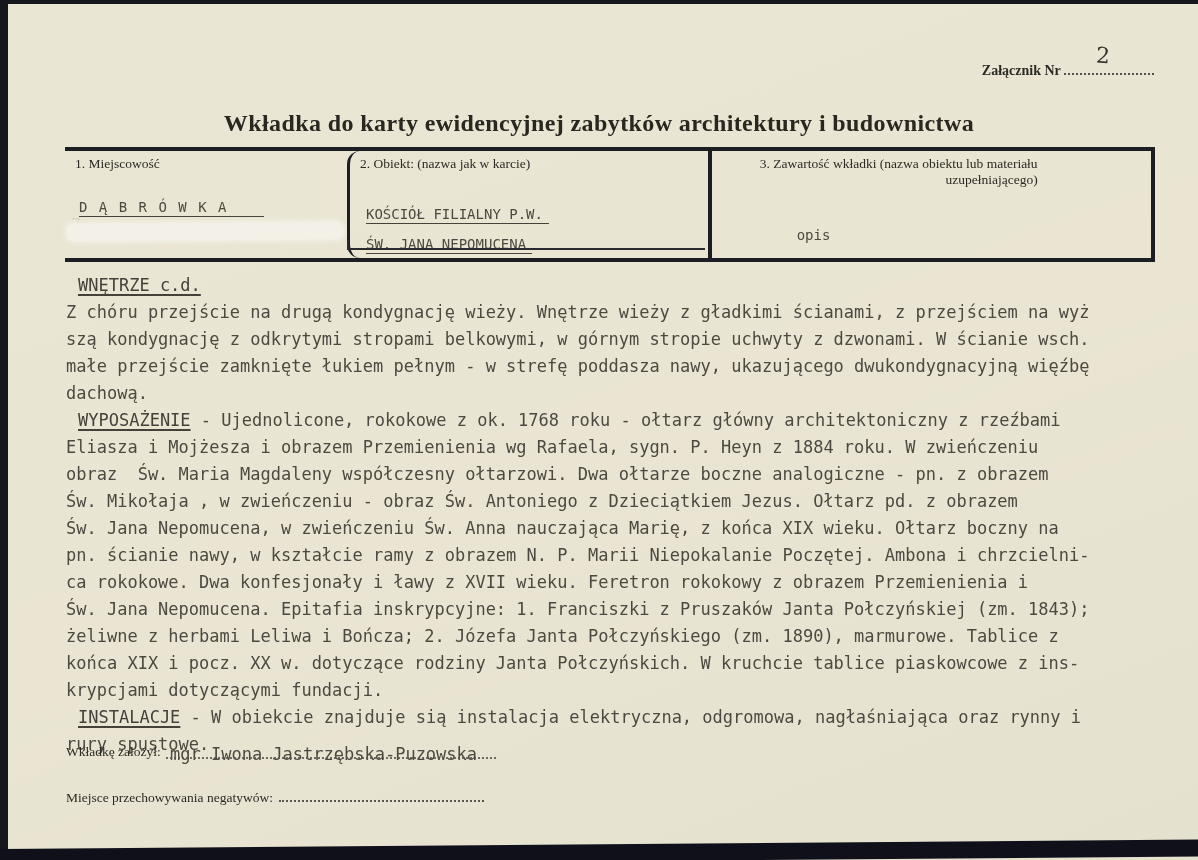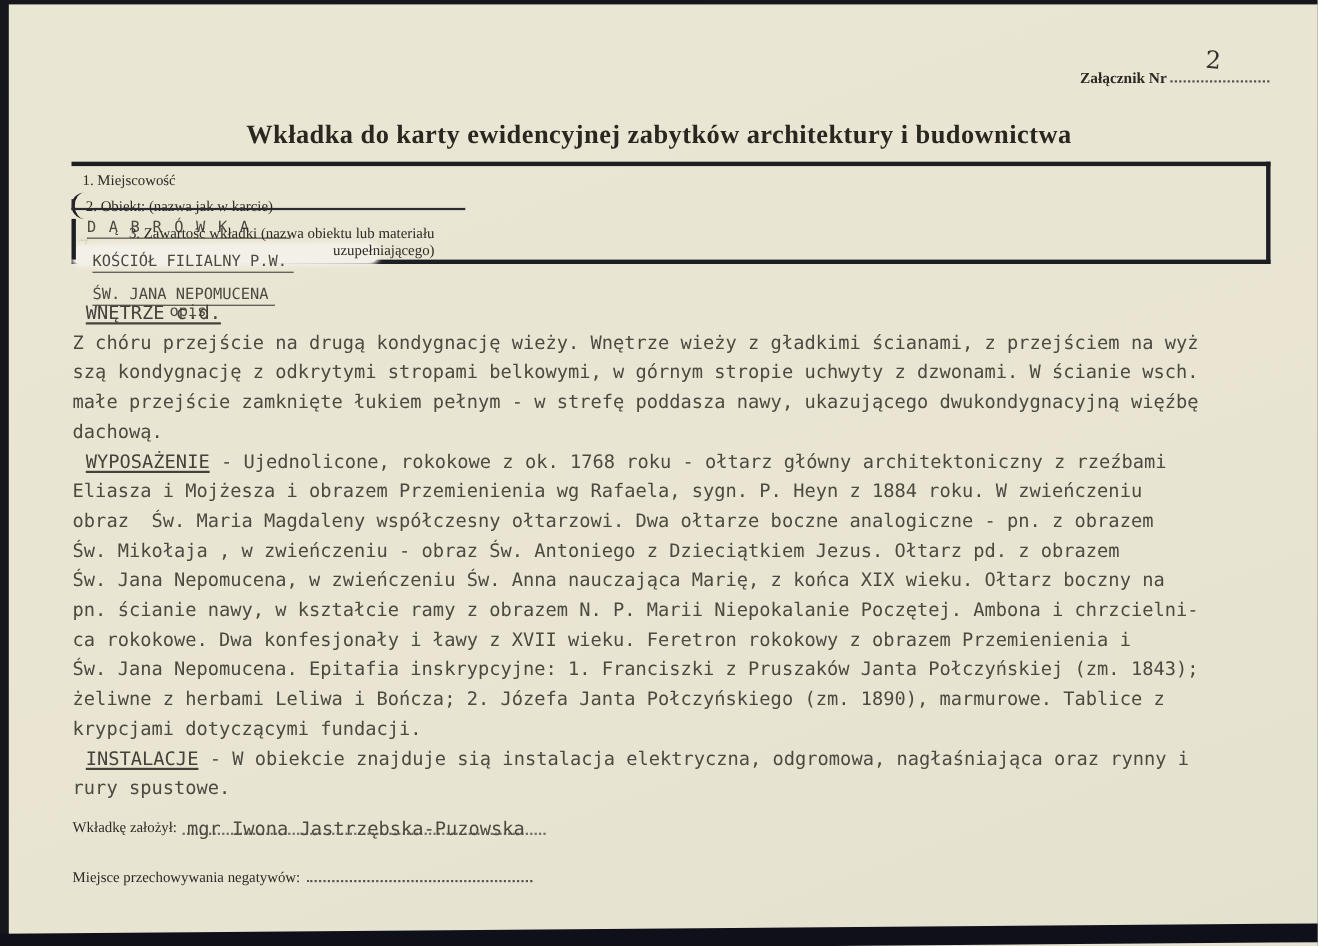--- a/index.html
+++ b/index.html
@@ -18,23 +18,23 @@
     transform:rotate(-0.45deg);transform-origin:left bottom;}
   
   .attachment{position:absolute;top:60px;right:44px;font-size:14px;font-weight:bold;color:#2c2a24;}
   .attachment .dots{display:inline-block;width:90px;border-bottom:2px dotted #55504a;height:13px;vertical-align:baseline;position:relative;}
   .attachment .handnum{position:absolute;left:32px;top:-17px;font-size:22px;font-weight:normal;
     font-family:"DejaVu Serif",serif;transform:rotate(4deg);color:#35322b;}
   
   .title{position:absolute;left:0;top:94px;width:1198px;text-align:center;
     font-size:24px;font-weight:bold;letter-spacing:0.4px;color:#2a2721;margin-top:16px;}
   
-  .ftable{position:absolute;left:65px;top:147px;width:1090px;height:93px;
+  .ftable{position:absolute;left:65px;top:147px;width:1090px;height:115px;
     border-top:4px solid #1d1d24;border-bottom:4px solid #1d1d24;border-right:4px solid #1d1d24;
-    display:flex;box-sizing:border-box;flex-direction:column;}
+    display:flex;box-sizing:border-box;}
   .fcell{position:relative;box-sizing:border-box;height:100%;}
   .fcell.c1{width:283px;}
   .fcell.c2{width:362px;border-left:3px solid #1d1d24;border-radius:13px;}
   .fcell.c3{width:445px;border-left:4px solid #1d1d24;}
   .flabel{font-size:13.5px;color:#2c2a24;padding:5px 8px 0 10px;line-height:16px;}
   .fcell.c3 .flabel{width:300px;padding-left:26px;text-indent:-16px;text-align:right;}
   .mono{font-family:"DejaVu Sans Mono", monospace;color:#4e4940;}
   .fvalue{position:absolute;font-size:14px;}
   .c1 .fvalue{left:14px;top:48px;letter-spacing:1.5px;}
   .c2 .fvalue{left:16px;top:48px;line-height:30px;}
@@ -103,20 +103,21 @@
       <div class="tline"><span>dachową.</span></div>
       <div class="tline"><span class="thead">WYPOSAŻENIE</span><span> - Ujednolicone, rokokowe z ok. 1768 roku - ołtarz główny architektoniczny z rzeźbami</span></div>
       <div class="tline"><span>Eliasza i Mojżesza i obrazem Przemienienia wg Rafaela, sygn. P. Heyn z 1884 roku. W zwieńczeniu</span></div>
       <div class="tline"><span>obraz  Św. Maria Magdaleny współczesny ołtarzowi. Dwa ołtarze boczne analogiczne - pn. z obrazem</span></div>
       <div class="tline"><span>Św. Mikołaja , w zwieńczeniu - obraz Św. Antoniego z Dzieciątkiem Jezus. Ołtarz pd. z obrazem</span></div>
       <div class="tline"><span>Św. Jana Nepomucena, w zwieńczeniu Św. Anna nauczająca Marię, z końca XIX wieku. Ołtarz boczny na</span></div>
       <div class="tline"><span>pn. ścianie nawy, w kształcie ramy z obrazem N. P. Marii Niepokalanie Poczętej. Ambona i chrzcielni-</span></div>
       <div class="tline"><span>ca rokokowe. Dwa konfesjonały i ławy z XVII wieku. Feretron rokokowy z obrazem Przemienienia i</span></div>
       <div class="tline"><span>Św. Jana Nepomucena. Epitafia inskrypcyjne: 1. Franciszki z Pruszaków Janta Połczyńskiej (zm. 1843);</span></div>
       <div class="tline"><span>żeliwne z herbami Leliwa i Bończa; 2. Józefa Janta Połczyńskiego (zm. 1890), marmurowe. Tablice z</span></div>
+      <div class="tline"><span>końca XIX i pocz. XX w. dotyczące rodziny Janta Połczyńskich. W kruchcie tablice piaskowcowe z ins-</span></div>
       <div class="tline"><span>krypcjami dotyczącymi fundacji.</span></div>
       <div class="tline"><span class="thead">INSTALACJE</span><span> - W obiekcie znajduje sią instalacja elektryczna, odgromowa, nagłaśniająca oraz rynny i</span></div>
       <div class="tline"><span>rury spustowe.</span></div>
     </div>
 
   <div class="founder">
     <span>Wkładkę założył:</span>
     <span class="founder-name mono">mgr Iwona Jastrzębska-Puzowska</span>
     <span class="founder-dots"></span>
   </div>

